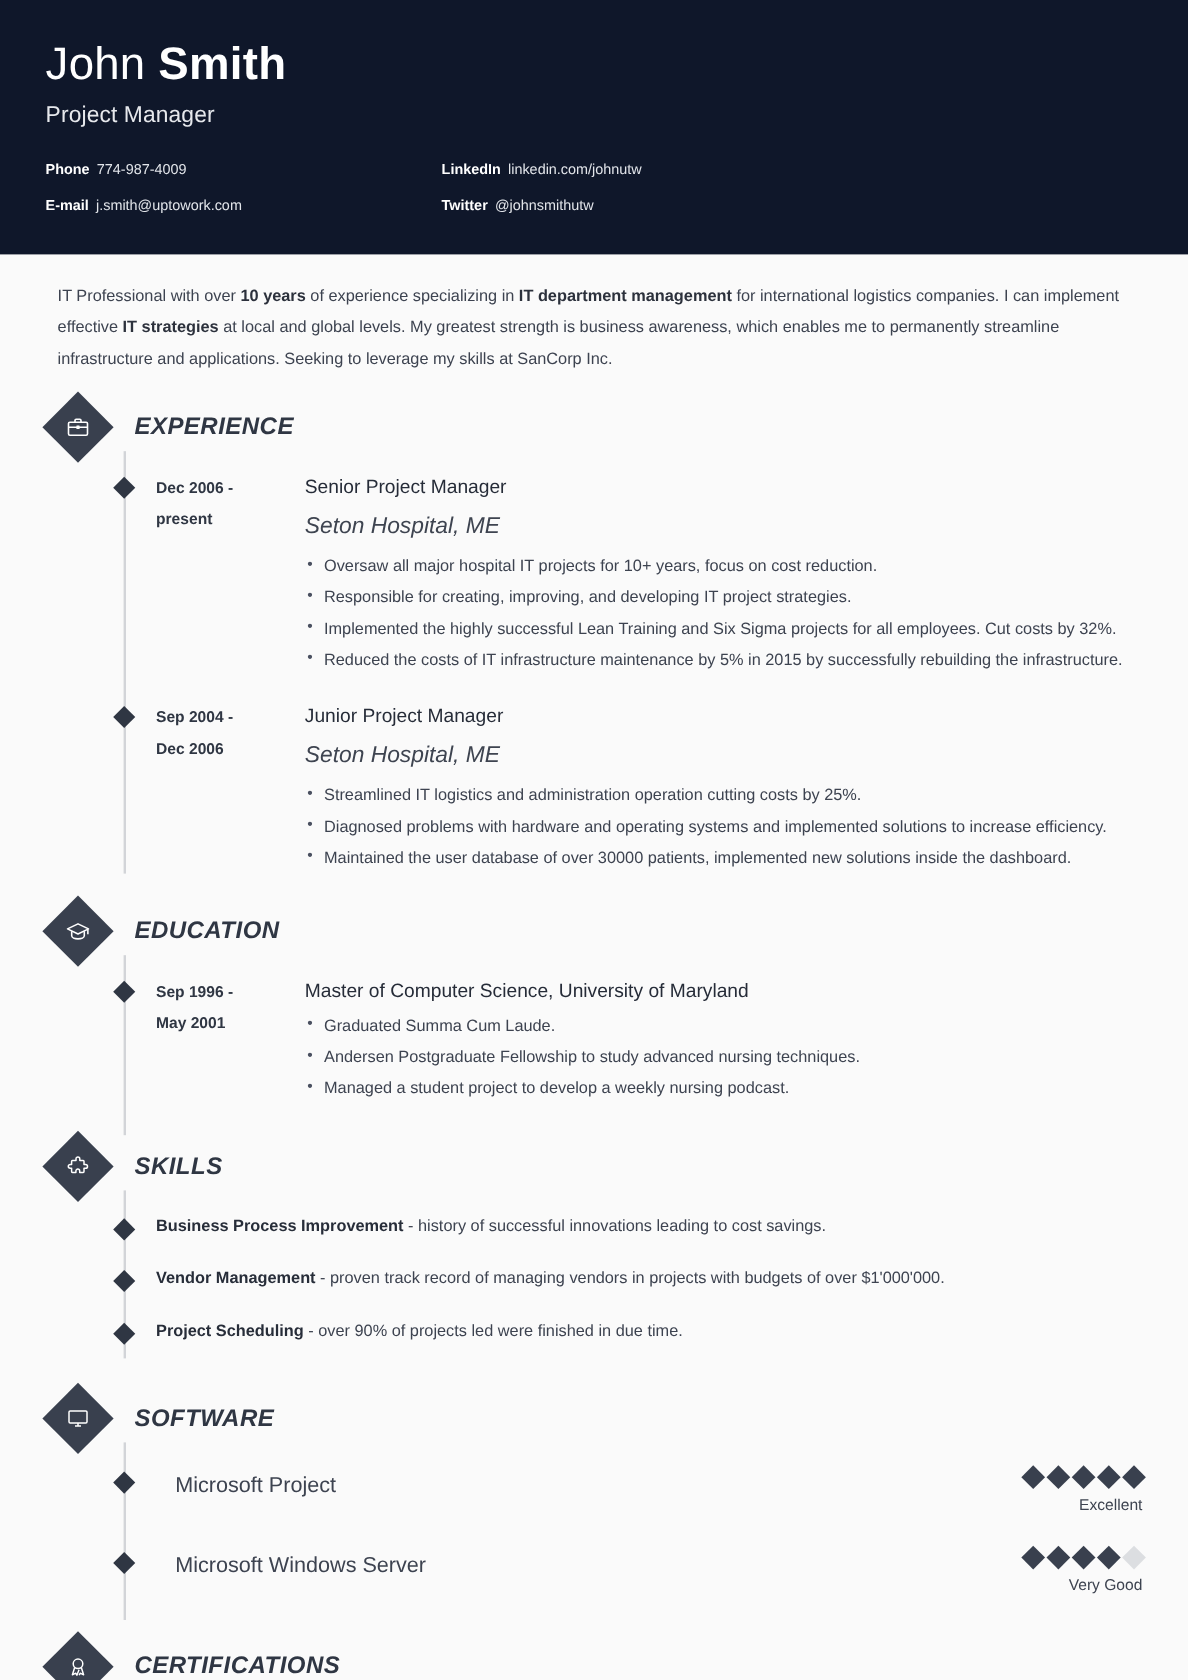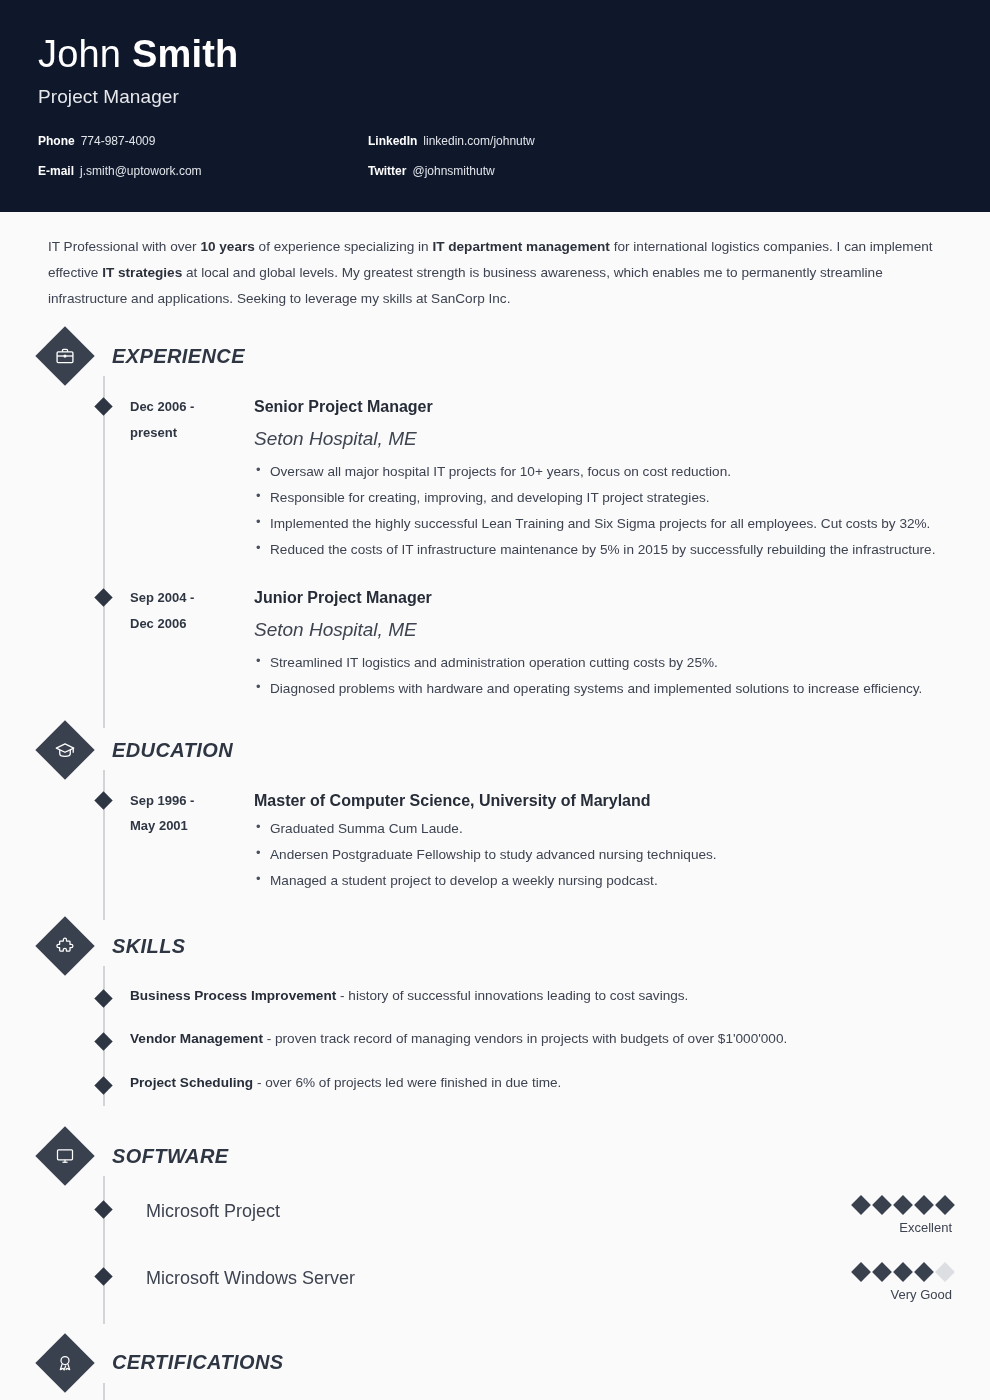--- a/index.html
+++ b/index.html
@@ -69,21 +69,21 @@
   .bullet-dia {
     position:absolute; left:59px; top:16px;
     width:13px; height:13px; background:#2f3643;
     transform:rotate(45deg); z-index:2;
   }
   .date-col {
     width:120px; flex:0 0 120px; margin-left:92px;
     font-size:13px; font-weight:700; color:#2f3643; line-height:1.95;
   }
   .detail-col { flex:1; padding-left:4px; }
-  .role { font-size:16px; font-weight:700; color:#262c38; line-height:1.6; }
+  .role { font-size:16px; font-weight:400; color:#262c38; line-height:1.6; }
   .org { font-size:19px; font-style:italic; color:#3e4450; line-height:1.95; }
   ul.pts { list-style:none; margin-top:2px; }
   ul.pts li {
     font-size:13.6px; color:#3d4350; line-height:1.92;
     position:relative; padding-left:16px;
   }
   ul.pts li::before {
     content:"•"; position:absolute; left:2px; top:-1px;
     color:#4a5060; font-size:13px;
   }
@@ -178,20 +178,21 @@
         <div class="date-col">
           <div>Sep 2004 -</div>
           <div>Dec 2006</div>
         </div>
         <div class="detail-col">
           <div class="role">Junior Project Manager</div>
           <div class="org">Seton Hospital, ME</div>
           <ul class="pts">
             <li>Streamlined IT logistics and administration operation cutting costs by 25%.</li>
             <li>Diagnosed problems with hardware and operating systems and implemented solutions to increase efficiency.</li>
+            <li>Maintained the user database of over 30000 patients, implemented new solutions inside the dashboard.</li>
           </ul>
         </div>
       </div>
     </div>
 
     <div class="section" style="margin-top:22px;">
       <div class="tl" style="top:46px; height:150px;"></div>
 
       <div class="sec-head">
         <div class="dia">
@@ -236,21 +237,21 @@
       <div class="skill-row">
         <div class="bullet-dia" style="top:18px;"></div>
         <div class="skill-txt"><b>Business Process Improvement</b><span> - history of successful innovations leading to cost savings.</span></div>
       </div>
       <div class="skill-row">
         <div class="bullet-dia" style="top:18px;"></div>
         <div class="skill-txt"><b>Vendor Management</b><span> - proven track record of managing vendors in projects with budgets of over $1'000'000.</span></div>
       </div>
       <div class="skill-row">
         <div class="bullet-dia" style="top:18px;"></div>
-        <div class="skill-txt"><b>Project Scheduling</b><span> - over 6% of projects led were finished in due time.</span></div>
+        <div class="skill-txt"><b>Project Scheduling</b><span> - over 90% of projects led were finished in due time.</span></div>
       </div>
     </div>
 
     <div class="section" style="margin-top:26px;">
       <div class="tl" style="top:46px; height:148px;"></div>
 
       <div class="sec-head">
         <div class="dia">
           <svg width="20" height="20" viewBox="0 0 24 24" fill="none" stroke="#ffffff" stroke-width="1.5" stroke-linejoin="round">
             <rect x="3" y="4.5" width="18" height="12" rx="1.2"></rect>

